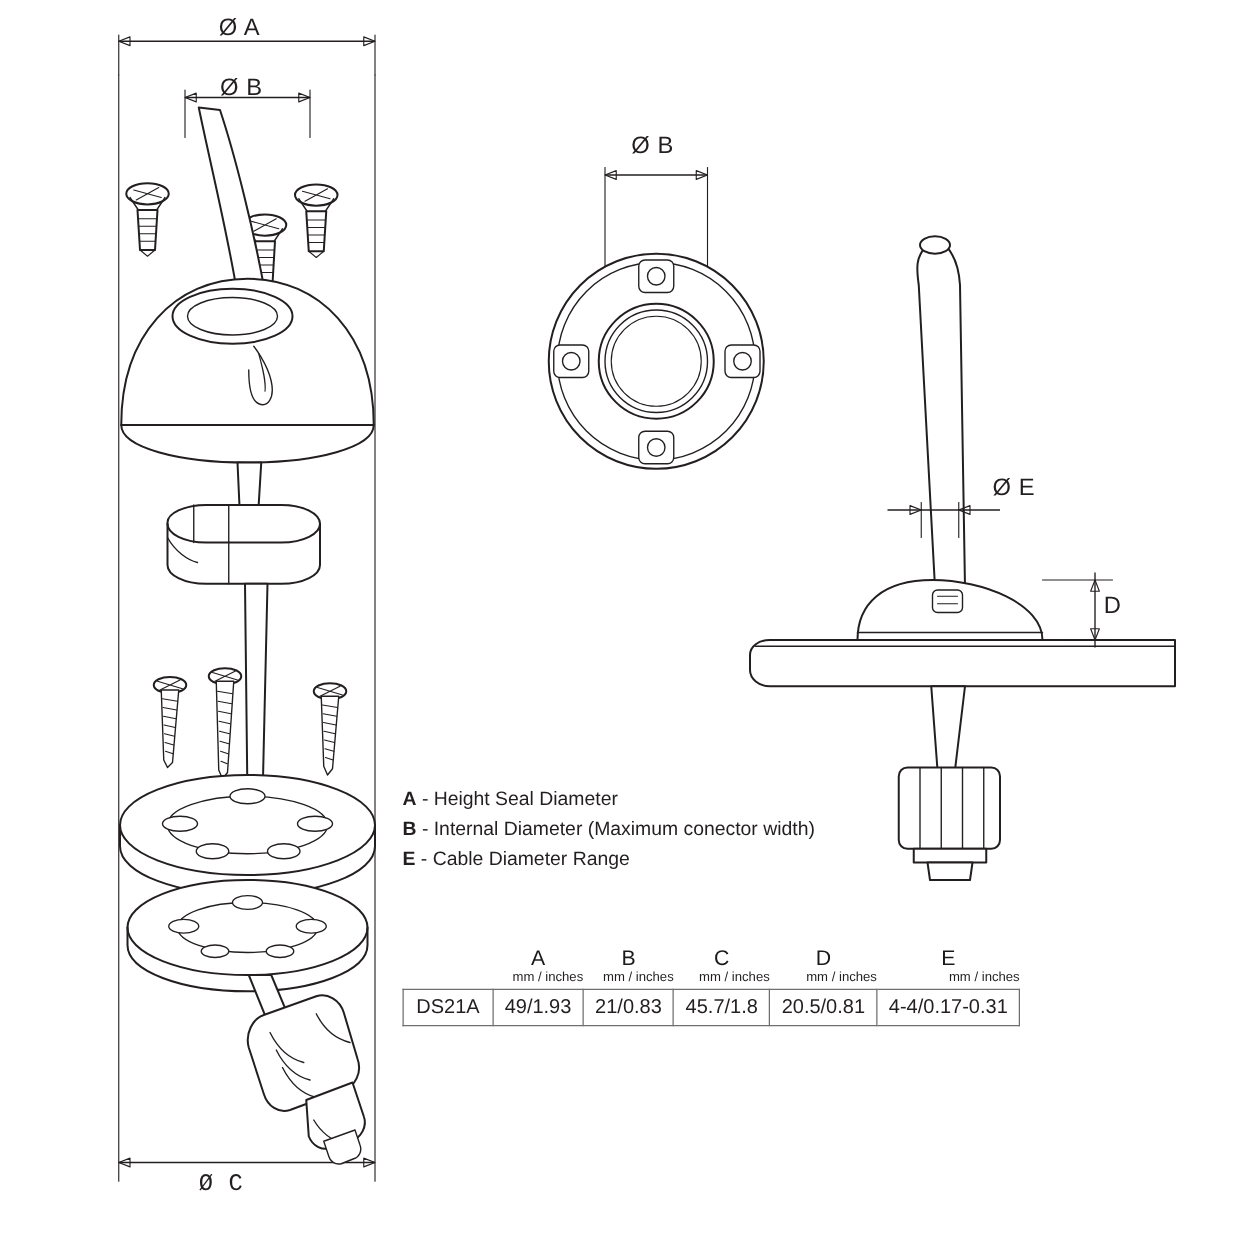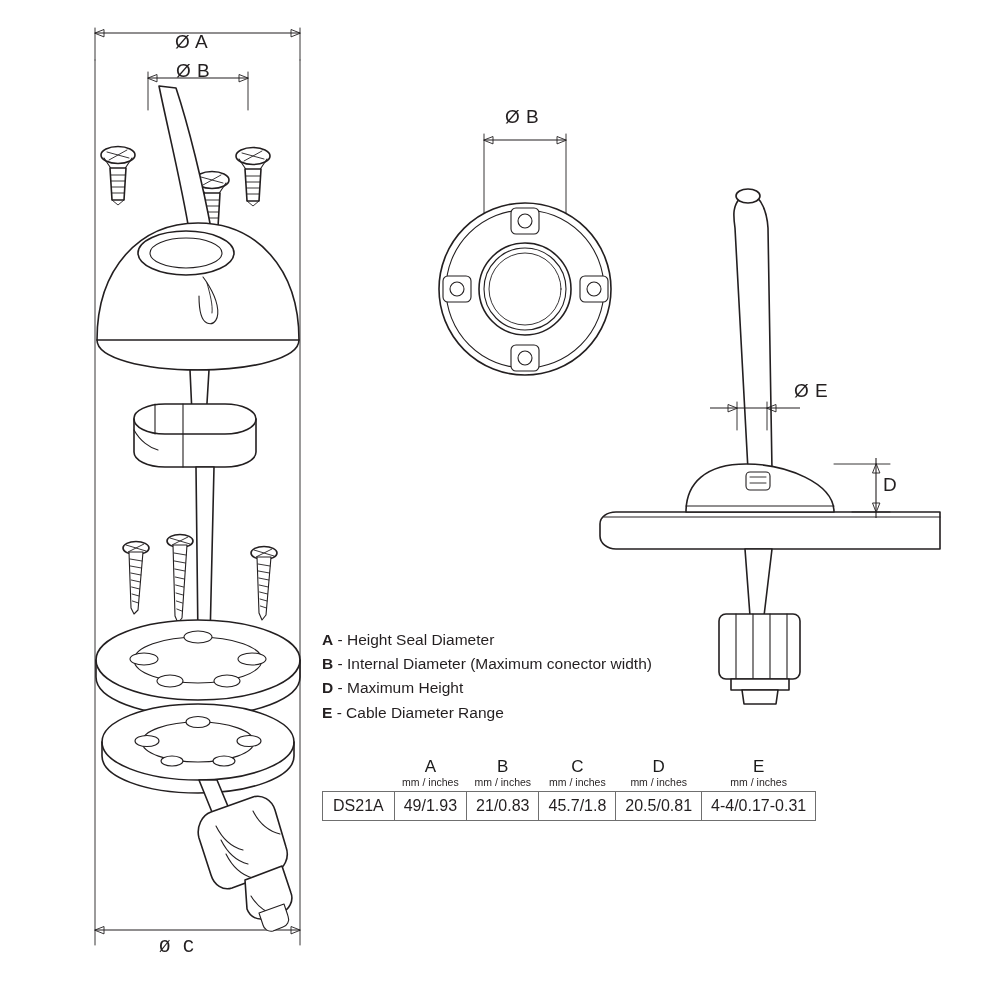--- a/index.html
+++ b/index.html
@@ -68,21 +68,21 @@
     font-weight: normal;
     font-size: 17px;
     padding: 0 0 0 0;
     text-align: center;
     border: none;
     line-height: 18px;
   }
   table.spec th.colsub {
     font-weight: normal;
     font-size: 10.5px;
-    text-align: center;
+    text-align: right;
     border: none;
     padding: 0 0 3px 0;
     color: #231f20;
     line-height: 12px;
   }
   table.spec th.blank { border: none; }
   table.spec td {
     border: 1px solid #6f6f6f;
     text-align: center;
     font-size: 16px;
@@ -309,39 +309,35 @@
       <g>
         <path class="fillw" d="M719 621 C719 617 722 614 726 614 L793 614 C797 614 800 617 800 621 L800 672 C800 676 797 679 793 679 L726 679 C722 679 719 676 719 672 Z"></path>
         <path class="ln-thin" d="M736 614 L736 679 M753 614 L753 679 M770 614 L770 679 M787 614 L787 679"></path>
         <path class="fillw" d="M731 679 L789 679 L789 690 L731 690 Z"></path>
         <path class="fillw" d="M742 690 L778 690 L776 704 L744 704 Z"></path>
       </g>
     </g>
 
   </svg>
 
-  <div class="lbl dim-lbl" style="left:175px; top:31px;">Ø A</div>
+  <div class="lbl dim-lbl" style="left:175px; top:12px;">Ø A</div>
   <div class="lbl dim-lbl" style="left:176px; top:60px;">Ø B</div>
   <div class="lbl dim-lbl" style="left:159px; top:936px;font-family:Liberation Mono, monospace;">Ø C</div>
   <div class="lbl dim-lbl" style="left:505px; top:106px;">Ø B</div>
   <div class="lbl dim-lbl" style="left:794px; top:380px;">Ø E</div>
   <div class="lbl dim-lbl" style="left:883px; top:474px;">D</div>
 
   <div class="legend">
     <div class="legend-row">
       <span class="key">A</span>
       <span>- Height Seal Diameter</span>
     </div>
     <div class="legend-row">
       <span class="key">B</span>
       <span>- Internal Diameter (Maximum conector width)</span>
-    </div>
-    <div class="legend-row">
-      <span class="key">D</span>
-      <span>- Maximum Height</span>
     </div>
     <div class="legend-row">
       <span class="key">E</span>
       <span>- Cable Diameter Range</span>
     </div>
   </div>
 
   <table class="spec">
     <thead>
       <tr>

